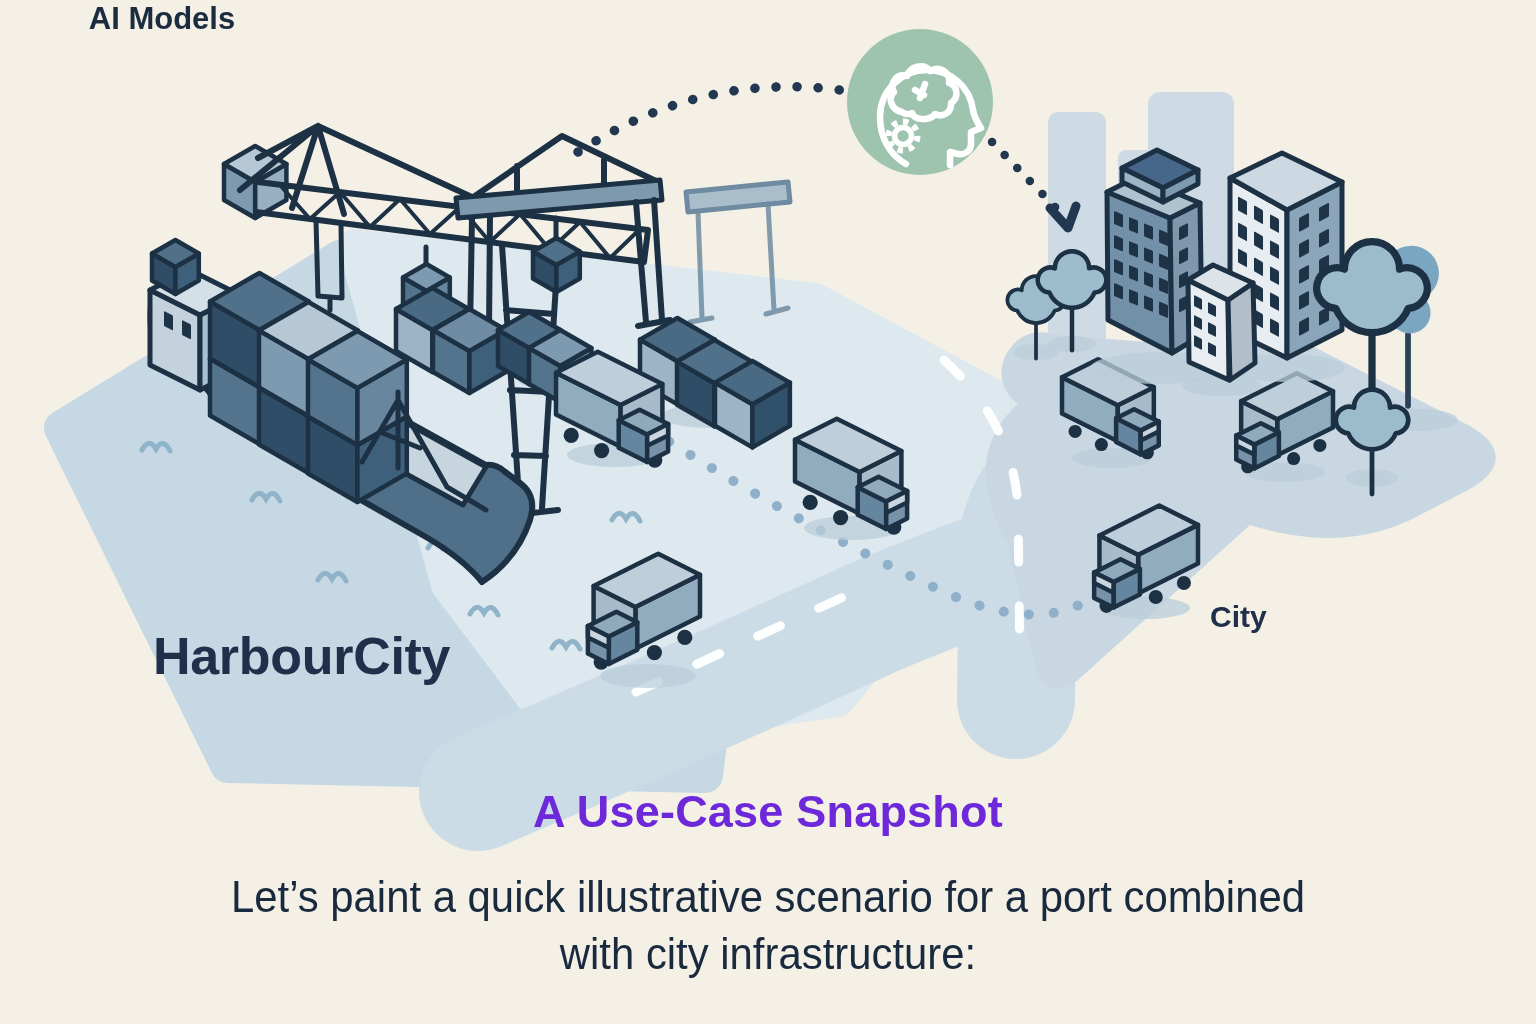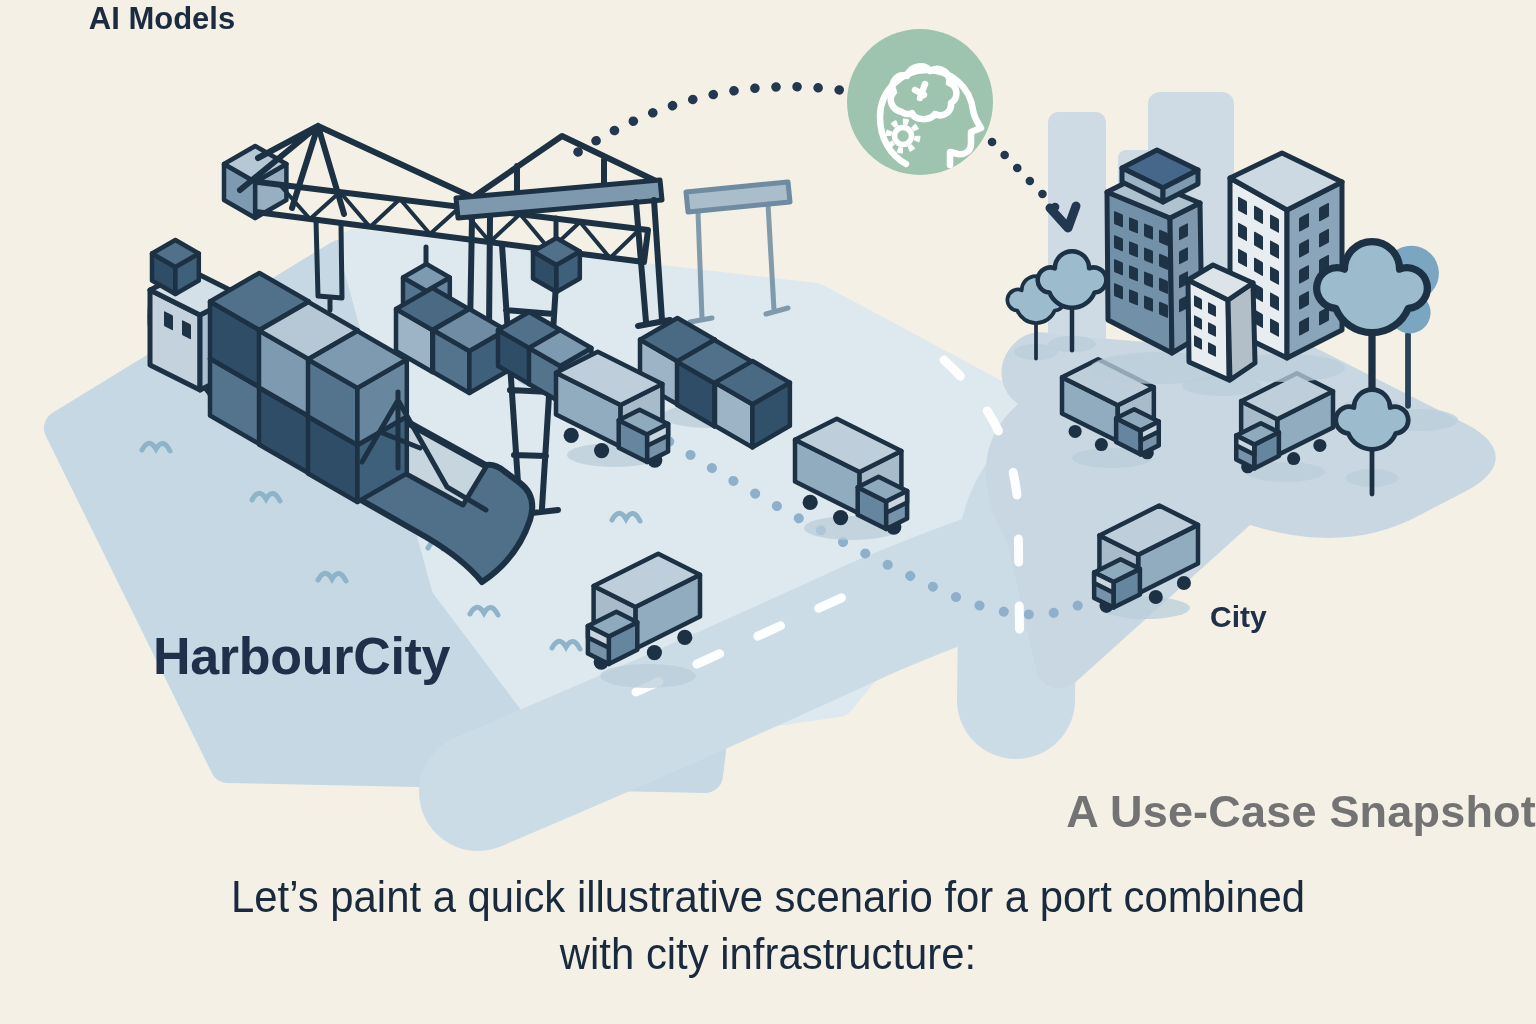--- a/index.html
+++ b/index.html
@@ -4,22 +4,22 @@
 <style>
   html,body{margin:0;padding:0;background:#f4f0e5;}
   .stage{position:relative;width:1536px;height:1024px;overflow:hidden;
          font-family:"Liberation Sans",sans-serif;background:#f4f0e5;}
   .stage svg{position:absolute;inset:0;}
   .lbl{position:absolute;color:#20304a;white-space:nowrap;}
   .harbour-lbl{left:145px;top:626px;font-size:52px;font-weight:700;letter-spacing:-.3px;margin-left:8px;}
   .city-lbl{left:1210px;top:600px;font-size:30px;font-weight:700;}
   .ai-lbl{left:758px;top:185px;width:324px;text-align:center;
           font-size:31px;line-height:37px;font-weight:700;color:#1c2c40;}
-  .title{position:absolute;left:0;right:0;top:786px;text-align:right;
-         font-size:45px;font-weight:700;color:#737373;letter-spacing:.2px;}
+  .title{position:absolute;left:0;right:0;top:786px;text-align:center;
+         font-size:45px;font-weight:700;color:#6d28d9;letter-spacing:.2px;}
   .subtitle{position:absolute;left:0;right:0;top:868px;text-align:center;
             font-size:45px;font-weight:400;color:#1a2a3e;line-height:57px;
             transform:scaleX(.93);transform-origin:50% 0;}
   
   .ln{fill:none;stroke:#1d3145;stroke-width:6;stroke-linecap:round;stroke-linejoin:round;}
   .ln4{fill:none;stroke:#1d3145;stroke-width:4;stroke-linecap:round;stroke-linejoin:round;}
   .ln5{fill:none;stroke:#1d3145;stroke-width:5;stroke-linecap:round;stroke-linejoin:round;}
   .ghost{fill:none;stroke:#6f8ba1;stroke-width:5;stroke-linecap:round;stroke-linejoin:round;opacity:.85;}
   .face{stroke:#1d3145;stroke-width:5;stroke-linejoin:round;}
   .win{fill:#1f3347;}

